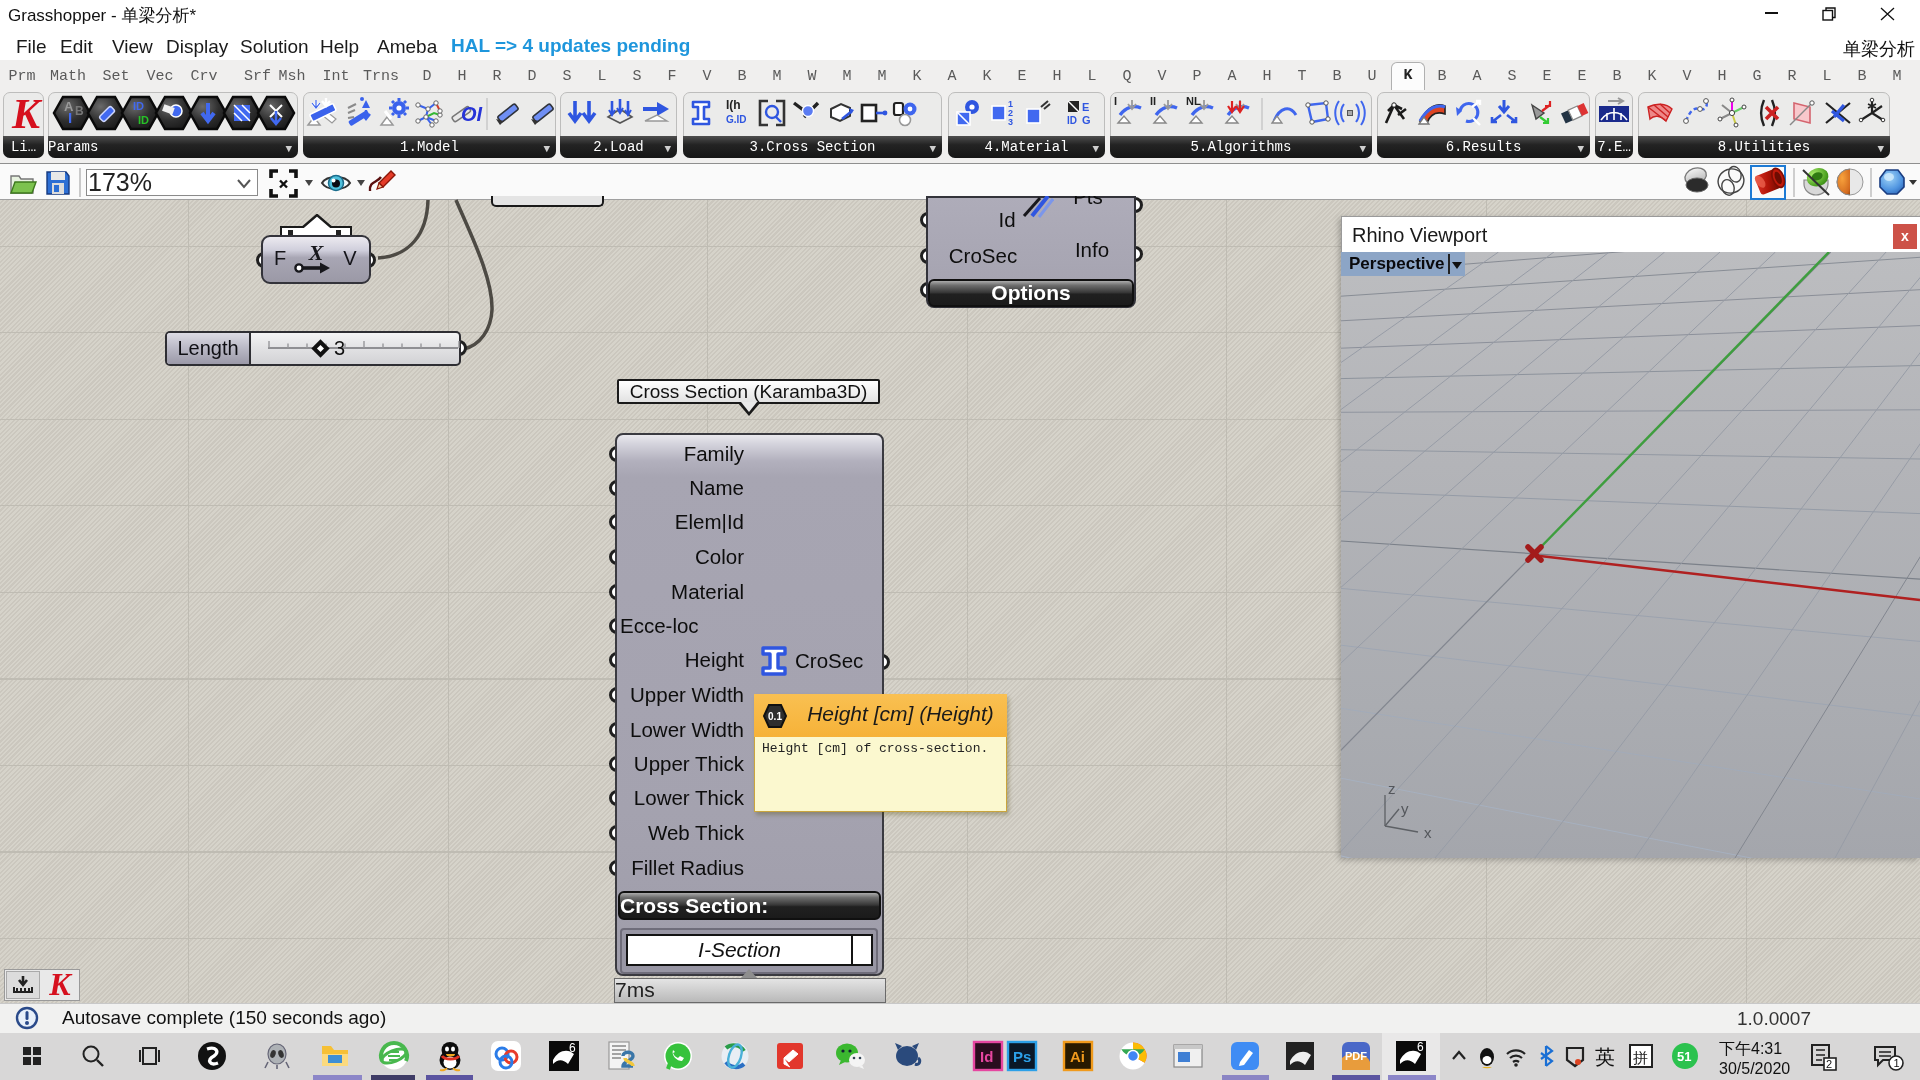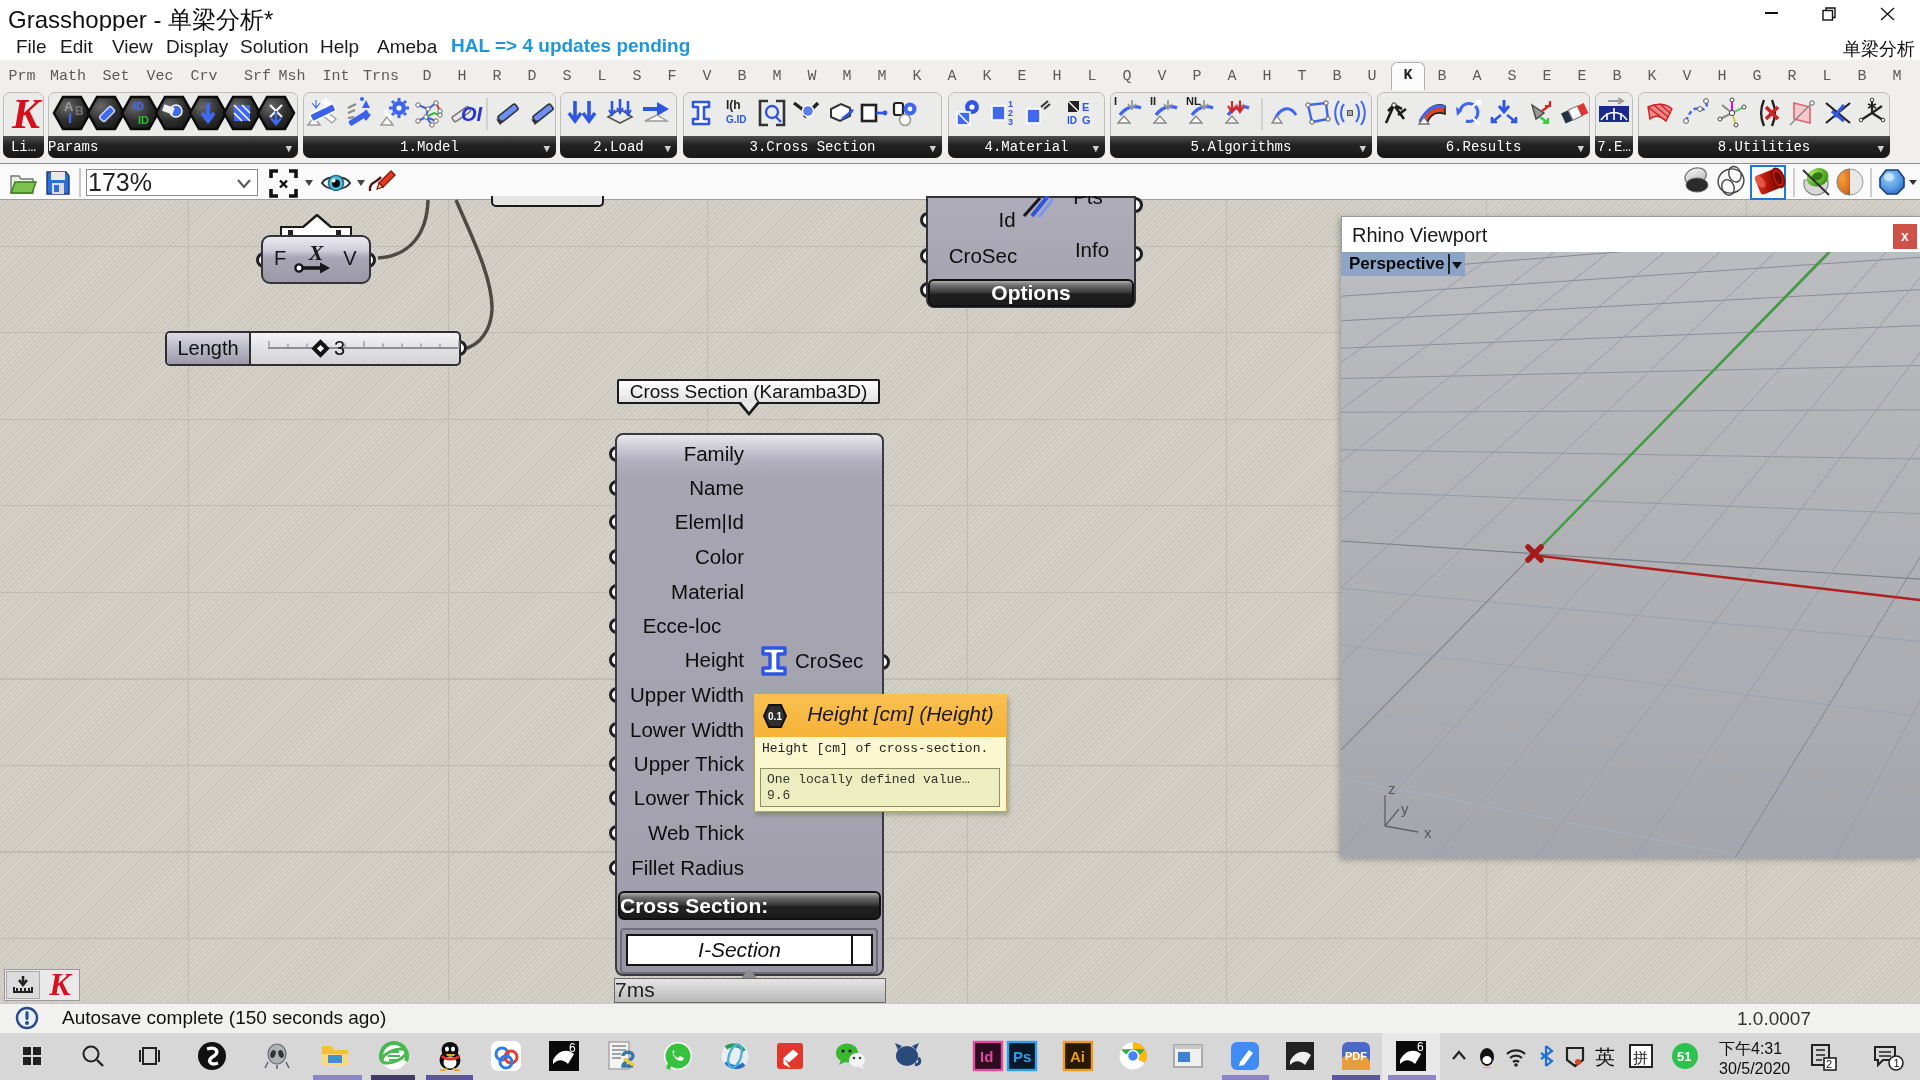--- a/index.html
+++ b/index.html
@@ -1,15 +1,15 @@
 <!DOCTYPE html>
 <html><head><meta charset="utf-8"><style>html,body{margin:0;padding:0;width:1920px;height:1080px;overflow:hidden;font-family:'Liberation Sans',sans-serif}div{pointer-events:none}</style></head><body>
 <div style="position:relative;width:1920px;height:1080px;background:#fff">
     <div style="position:absolute;left:0;top:0;width:1920px;height:31px;background:#fff"></div>
-    <div style="position:absolute;left:8px;top:4px;font-size:24px;color:#111">Grasshopper - 单梁分析*</div>
+    <div style="position:absolute;left:8px;top:4px;font-size:17px;color:#111">Grasshopper - 单梁分析*</div>
     <div style="position:absolute;left:1765px;top:12px;width:13px;height:1.6px;background:#111"></div>
     <svg style="position:absolute;left:1822px;top:7px" width="14" height="14" viewBox="0 0 14 14">
 <rect x="1" y="3.5" width="9.5" height="9.5" fill="none" stroke="#111" stroke-width="1.4"></rect>
 <path d="M4 3.5 V1 H13 V10.5 H10.5" fill="none" stroke="#111" stroke-width="1.4"></path>
     </svg>
     <svg style="position:absolute;left:1880px;top:7px" width="15" height="14" viewBox="0 0 15 14">
 <path d="M1 1 L14 13 M14 1 L1 13" stroke="#111" stroke-width="1.3"></path>
     </svg>
     <div style="position:absolute;left:0;top:31px;width:1920px;height:29px;background:#fff"></div>
     <div style="position:absolute;left:16px;top:36px;font-size:19px;color:#1a1a1a">File</div>
@@ -551,21 +551,21 @@
     <div style="position:absolute;left:874px;top:654px;width:16px;height:16px;border-radius:50%;background:#fff;border:3.2px solid #1f1f1f;box-sizing:border-box"></div>
     <div style="position:absolute;left:617px;top:379px;width:263px;height:25px;background:linear-gradient(180deg,#ffffff,#e2e2e2);border:2px solid #1a1a1a;border-radius:2px;box-sizing:border-box;text-align:center;font-size:19px;line-height:22px;color:#111">Cross Section (Karamba3D)</div>
     <div style="position:absolute;left:738px;top:403px;width:0;height:0;border-left:11px solid transparent;border-right:11px solid transparent;border-top:13px solid #1a1a1a"></div>
     <div style="position:absolute;left:741px;top:402px;width:0;height:0;border-left:8px solid transparent;border-right:8px solid transparent;border-top:10px solid #e8e8e8"></div>
     <div style="position:absolute;left:615px;top:433px;width:269px;height:543px;background:linear-gradient(180deg,#eae9ee 0,#d6d5de 8px,#b2b0bd 26px,#a7a5b2 42px,#a4a2af 70%,#9f9daa 100%);border:2.5px solid #3a3a40;border-radius:8px;box-sizing:border-box"></div>
     <div style="position:absolute;left:620px;top:442px;width:124px;height:24px;text-align:right;font-size:20.5px;line-height:24px;color:#0d0d0d">Family</div>
     <div style="position:absolute;left:620px;top:476px;width:124px;height:24px;text-align:right;font-size:20.5px;line-height:24px;color:#0d0d0d">Name</div>
     <div style="position:absolute;left:620px;top:510px;width:124px;height:24px;text-align:right;font-size:20.5px;line-height:24px;color:#0d0d0d">Elem|Id</div>
     <div style="position:absolute;left:620px;top:545px;width:124px;height:24px;text-align:right;font-size:20.5px;line-height:24px;color:#0d0d0d">Color</div>
     <div style="position:absolute;left:620px;top:580px;width:124px;height:24px;text-align:right;font-size:20.5px;line-height:24px;color:#0d0d0d">Material</div>
-    <div style="position:absolute;left:620px;top:614px;width:124px;height:24px;text-align:center;font-size:20.5px;line-height:24px;color:#0d0d0d">Ecce-loc</div>
+    <div style="position:absolute;left:620px;top:614px;width:124px;height:24px;text-align:left;font-size:20.5px;line-height:24px;color:#0d0d0d">Ecce-loc</div>
     <div style="position:absolute;left:620px;top:648px;width:124px;height:24px;text-align:right;font-size:20.5px;line-height:24px;color:#0d0d0d">Height</div>
     <div style="position:absolute;left:620px;top:683px;width:124px;height:24px;text-align:right;font-size:20.5px;line-height:24px;color:#0d0d0d">Upper Width</div>
     <div style="position:absolute;left:620px;top:718px;width:124px;height:24px;text-align:right;font-size:20.5px;line-height:24px;color:#0d0d0d">Lower Width</div>
     <div style="position:absolute;left:620px;top:752px;width:124px;height:24px;text-align:right;font-size:20.5px;line-height:24px;color:#0d0d0d">Upper Thick</div>
     <div style="position:absolute;left:620px;top:786px;width:124px;height:24px;text-align:right;font-size:20.5px;line-height:24px;color:#0d0d0d">Lower Thick</div>
     <div style="position:absolute;left:620px;top:821px;width:124px;height:24px;text-align:right;font-size:20.5px;line-height:24px;color:#0d0d0d">Web Thick</div>
     <div style="position:absolute;left:620px;top:856px;width:124px;height:24px;text-align:right;font-size:20.5px;line-height:24px;color:#0d0d0d">Fillet Radius</div>
     <svg style="position:absolute;left:758px;top:644px" width="32" height="34" viewBox="0 0 32 34">
 <path d="M5 4 h22 v6 h-7 v14 h7 v6 H5 v-6 h7 V10 H5 Z" fill="#fff" stroke="#2f56e0" stroke-width="3.4" stroke-linejoin="round"></path>
     </svg>
@@ -577,21 +577,20 @@
     <div style="position:absolute;left:740px;top:969px;width:0;height:0;border-left:9px solid transparent;border-right:9px solid transparent;border-bottom:10px solid #8e8e8e"></div>
     <div style="position:absolute;left:614px;top:978px;width:272px;height:25px;background:linear-gradient(180deg,#e4e4e4,#b9b9b9);border:1.5px solid #6a6a6a;box-sizing:border-box;text-align:left;font-size:21px;line-height:22px;color:#222">7ms</div>
     <div style="position:absolute;left:754px;top:694px;width:253px;height:118px;background:#fbf8cf;border:1px solid #caa53c;box-shadow:2px 3px 4px rgba(90,80,20,.35);box-sizing:border-box"></div>
     <div style="position:absolute;left:754px;top:694px;width:253px;height:43px;background:linear-gradient(180deg,#f9c052,#f6b238);box-sizing:border-box"></div>
     <svg style="position:absolute;left:762px;top:703px" width="26" height="26" viewBox="0 0 26 26">
 <polygon points="7,2 19,2 24,13 19,24 7,24 2,13" fill="#2e2e2e" stroke="#111" stroke-width="2"></polygon>
 <text x="13" y="17" text-anchor="middle" font-size="10" font-weight="bold" fill="#fff" font-family="Liberation Sans,sans-serif">0.1</text>
     </svg>
     <div style="position:absolute;left:795px;top:702px;width:211px;height:28px;text-align:center;font-size:21px;font-style:italic;color:#1a1a1a">Height [cm] (Height)</div>
     <div style="position:absolute;left:762px;top:741px;white-space:nowrap;font-family:'Liberation Mono',monospace;font-size:13px;color:#222">Height [cm] of cross-section.</div>
-    <div style="position:absolute;left:760px;top:768px;width:240px;height:39px;background:#eceebf;border:1.5px solid #8f8f68;box-sizing:border-box;font-family:'Liberation Mono',monospace;font-size:13px;color:#333;padding:3px 6px;line-height:16px;white-space:nowrap">One locally defined value…<br>9.6</div>
     <div style="position:absolute;left:1341px;top:216px;width:579px;height:642px;background:#fff;border:1px solid #9a9a9a;border-right:none;box-sizing:border-box;box-shadow:-2px 2px 6px rgba(0,0,0,.25)"></div>
     <div style="position:absolute;left:1352px;top:224px;font-size:20px;color:#1a1a1a">Rhino Viewport</div>
     <div style="position:absolute;left:1893px;top:224px;width:24px;height:25px;background:#cd5248;text-align:center;color:#fff;font-size:14px;font-weight:bold;line-height:25px">x</div>
     <svg style="position:absolute;left:1341px;top:252px" width="579" height="606" viewBox="0 0 579 606">
       <defs>
         <linearGradient id="vpbg" x1="0" y1="0" x2="0" y2="1">
           <stop offset="0" stop-color="#bcbdc0"></stop>
           <stop offset="0.35" stop-color="#b3b4b8"></stop>
           <stop offset="0.75" stop-color="#aaacb1"></stop>
           <stop offset="1" stop-color="#a4a6ac"></stop>

